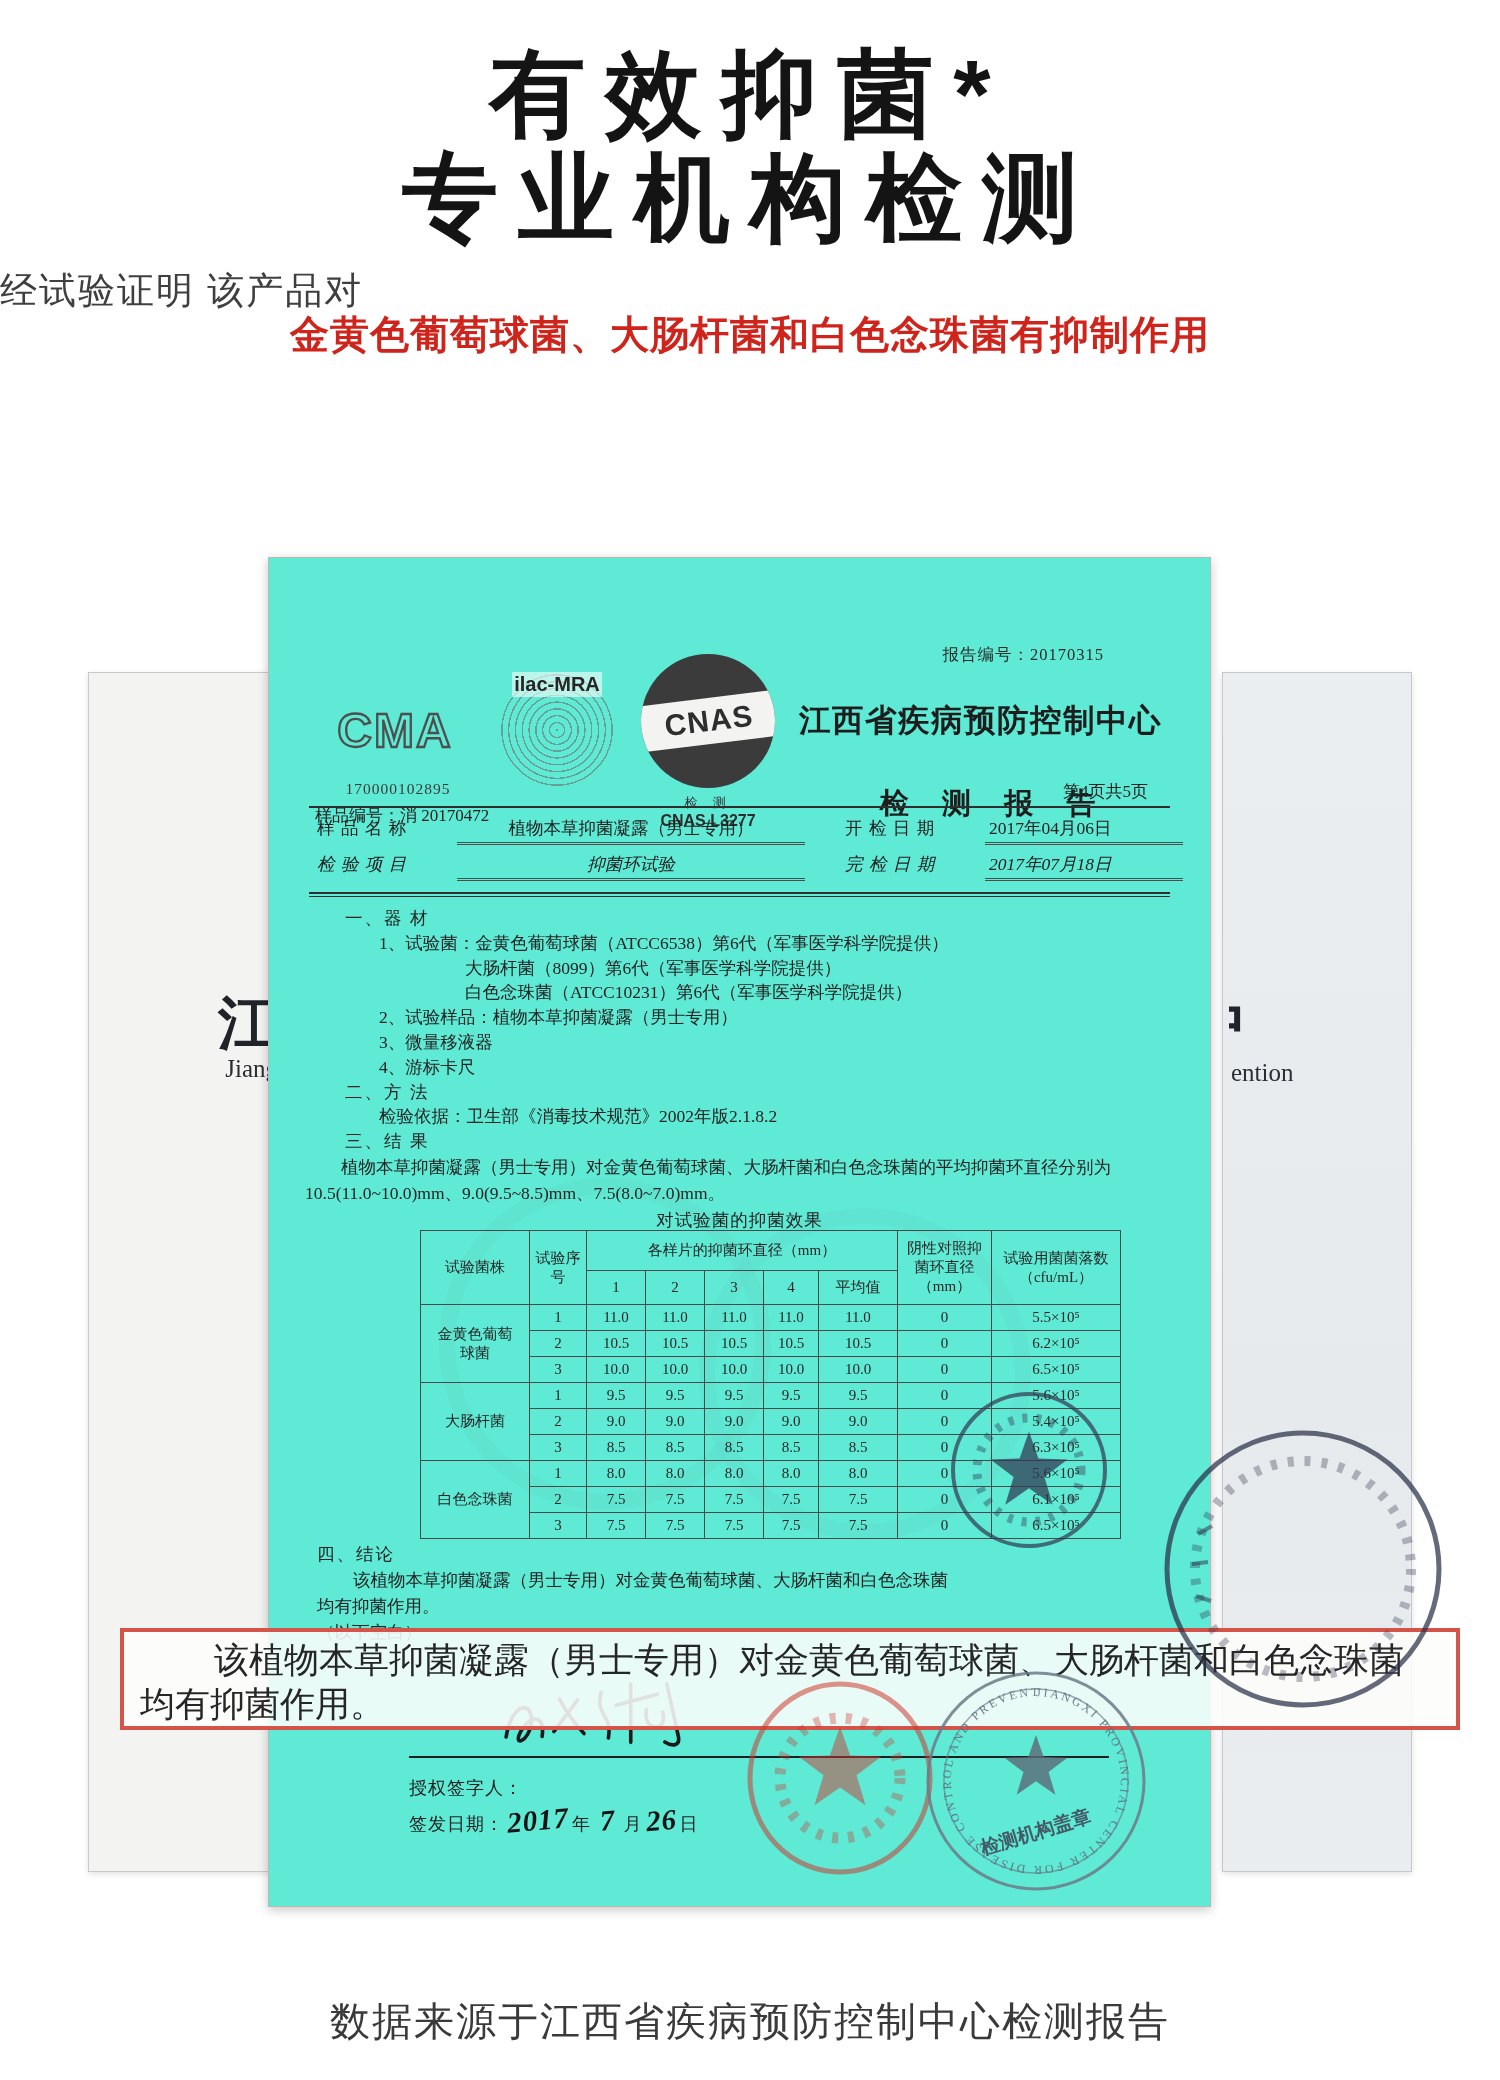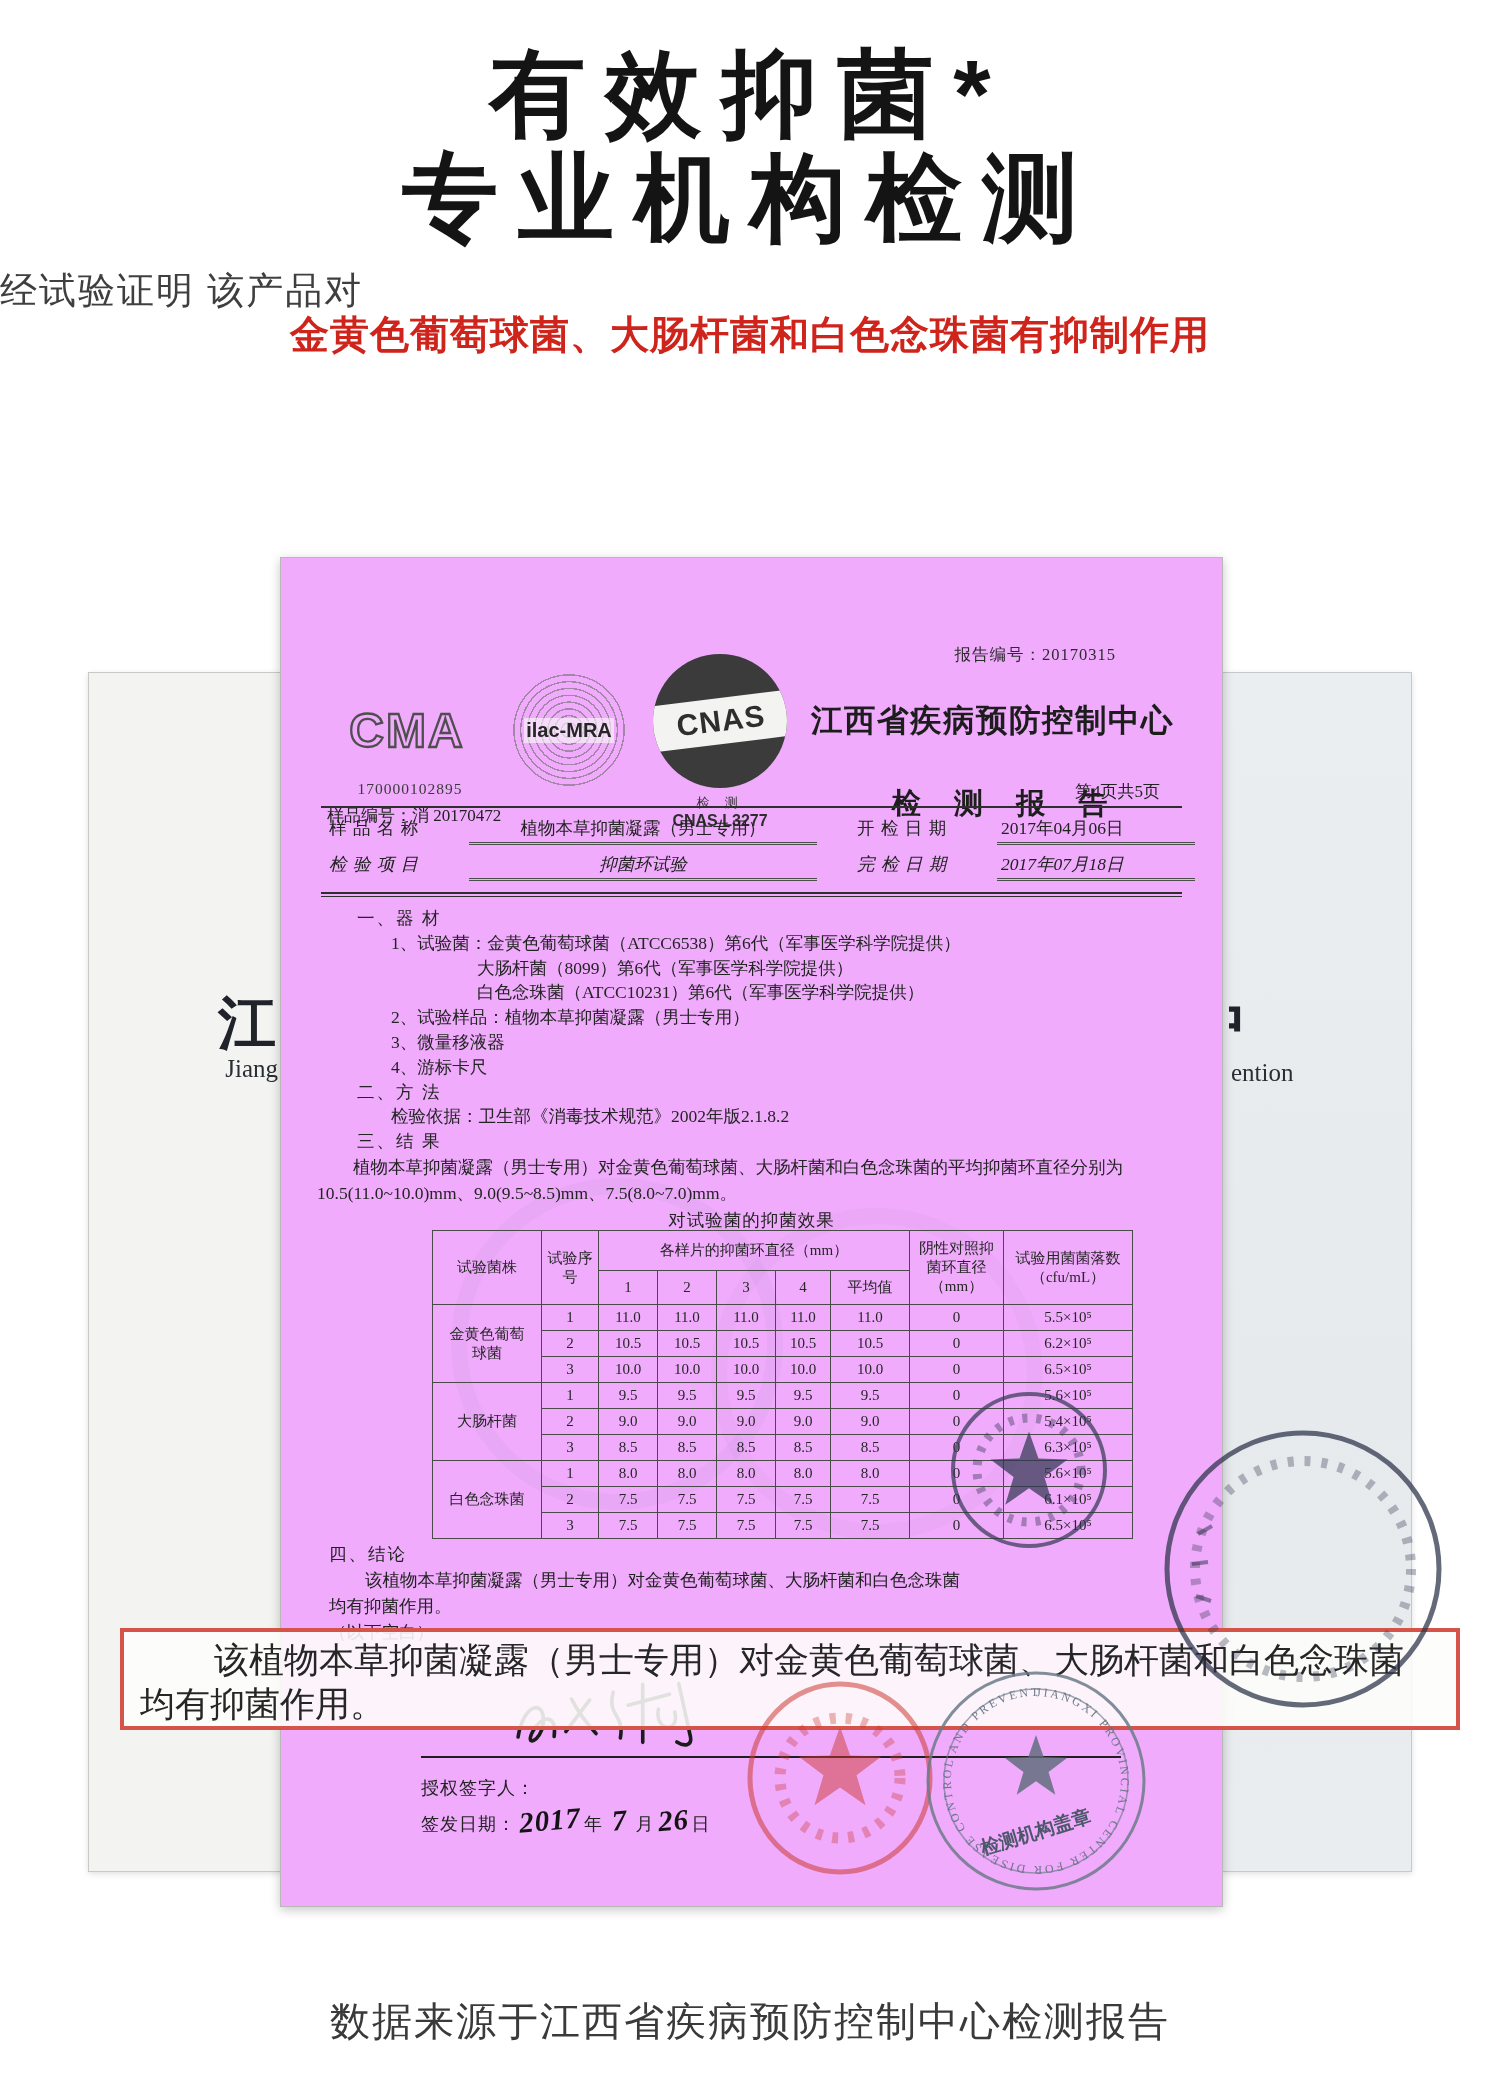--- a/index.html
+++ b/index.html
@@ -24,33 +24,33 @@
              border:1px solid #c9c9c5;box-shadow:0 2px 6px rgba(0,0,0,.12);overflow:hidden;}
   .page-right{left:1222px;top:672px;width:188px;height:1198px;
              background:linear-gradient(180deg,#eaeef1 0%,#e6eaed 60%,#e9edf0 100%);
              border:1px solid #c3c9cd;box-shadow:0 2px 6px rgba(0,0,0,.12);overflow:hidden;}
   .bigchar{font-family:"Liberation Serif",serif;font-weight:700;font-size:58px;color:#20242a;}
   .biglatin{font-family:"Liberation Serif",serif;font-size:25px;color:#2a2e34;}
   .clip-sliver{display:inline-block;width:14px;overflow:hidden;vertical-align:bottom;}
   .clip-sliver > span{display:inline-block;transform:translateX(-40px);}
 
   
-  .page-main{left:280px;top:557px;width:941px;height:1348px;background:#f0abfc;
+  .page-main{left:268px;top:557px;width:941px;height:1348px;background:#5eead4;
              border:1px solid #b8b8b4;box-shadow:0 3px 10px rgba(0,0,0,.22);
              font-family:"Liberation Serif",serif;color:#222;}
   .wm{border-radius:50%;}
   .repno{top:86px;right:106px;font-size:16.5px;letter-spacing:1px;color:#2b2b2b;}
 
   .cma{left:66px;top:130px;width:120px;height:84px;display:flex;align-items:center;justify-content:center;}
   .cma-txt{font-size:48px;font-weight:800;letter-spacing:2px;color:transparent;
            -webkit-text-stroke:2.3px #4e4e4e;font-family:"Liberation Sans",sans-serif;}
   .cma-num{left:54px;top:222px;width:150px;text-align:center;font-size:15.5px;letter-spacing:1px;color:#3a3a3a;}
   .ilac{left:230px;top:114px;width:116px;height:116px;border-radius:50%;
         background:repeating-radial-gradient(circle at 50% 50%, rgba(110,110,110,.6) 0 1.4px, rgba(0,0,0,0) 1.4px 6.8px);
-        display:flex;align-items:center;justify-content:center;}
+        display:flex;align-items:flex-start;justify-content:center;}
   .ilac-txt{font-size:20px;font-weight:800;color:#262626;background:rgba(252,252,250,.6);
         padding:1px 2px;font-family:"Liberation Sans",sans-serif;}
   .cnas{left:372px;top:96px;width:134px;height:134px;border-radius:50%;background:#3b3b3b;overflow:hidden;}
   .cnas-band{position:absolute;left:-12px;top:44px;width:160px;height:46px;background:#f3f3f1;
         transform:rotate(-7deg);display:flex;align-items:center;justify-content:center;}
   .cnas-txt{font-size:30px;font-weight:800;color:#2e2e2e;letter-spacing:1px;font-family:"Liberation Sans",sans-serif;}
   .cnas-cn{left:372px;top:236px;width:134px;text-align:center;font-size:13px;letter-spacing:6px;color:#333;}
   .cnas-code{left:360px;top:254px;width:158px;text-align:center;font-size:16px;font-weight:700;
         color:#2e2e2e;font-family:"Liberation Sans",sans-serif;}
   .org-title{left:530px;top:142px;font-size:31.5px;font-weight:700;letter-spacing:1.5px;color:#1d1d1d;}

